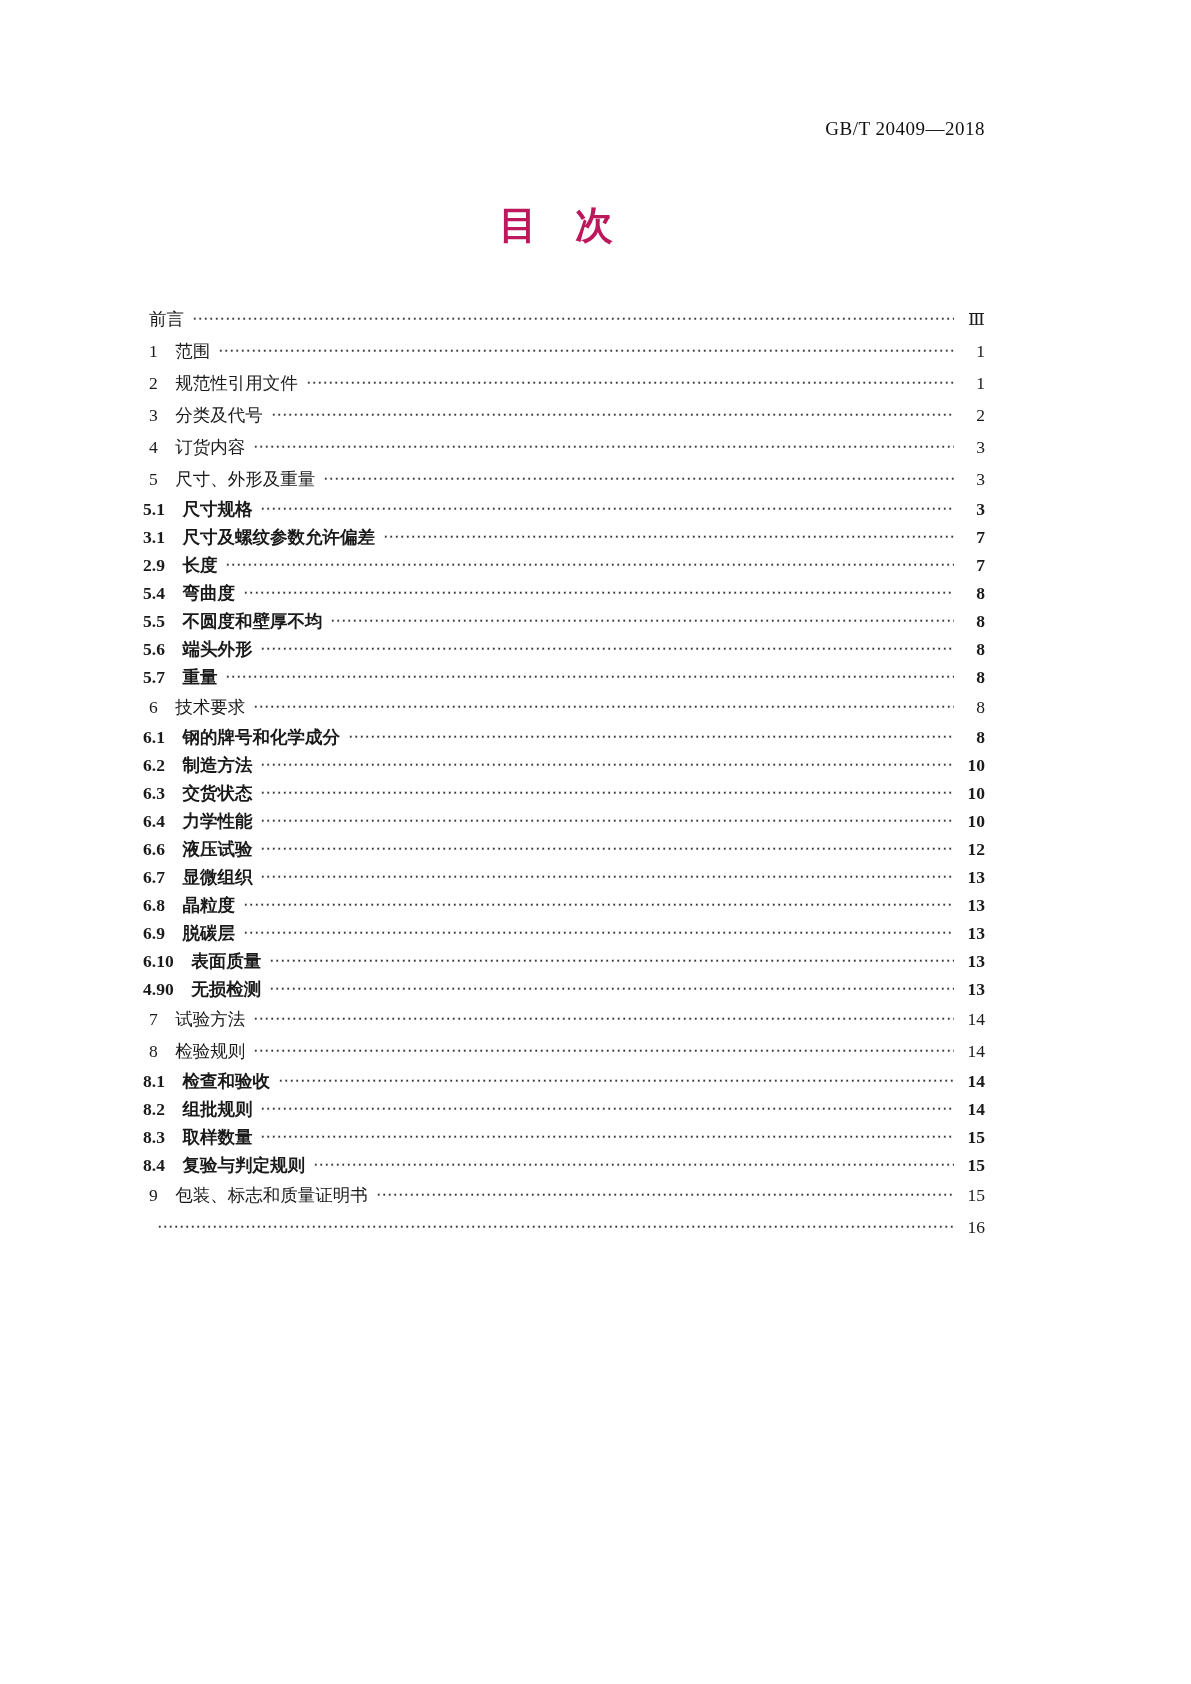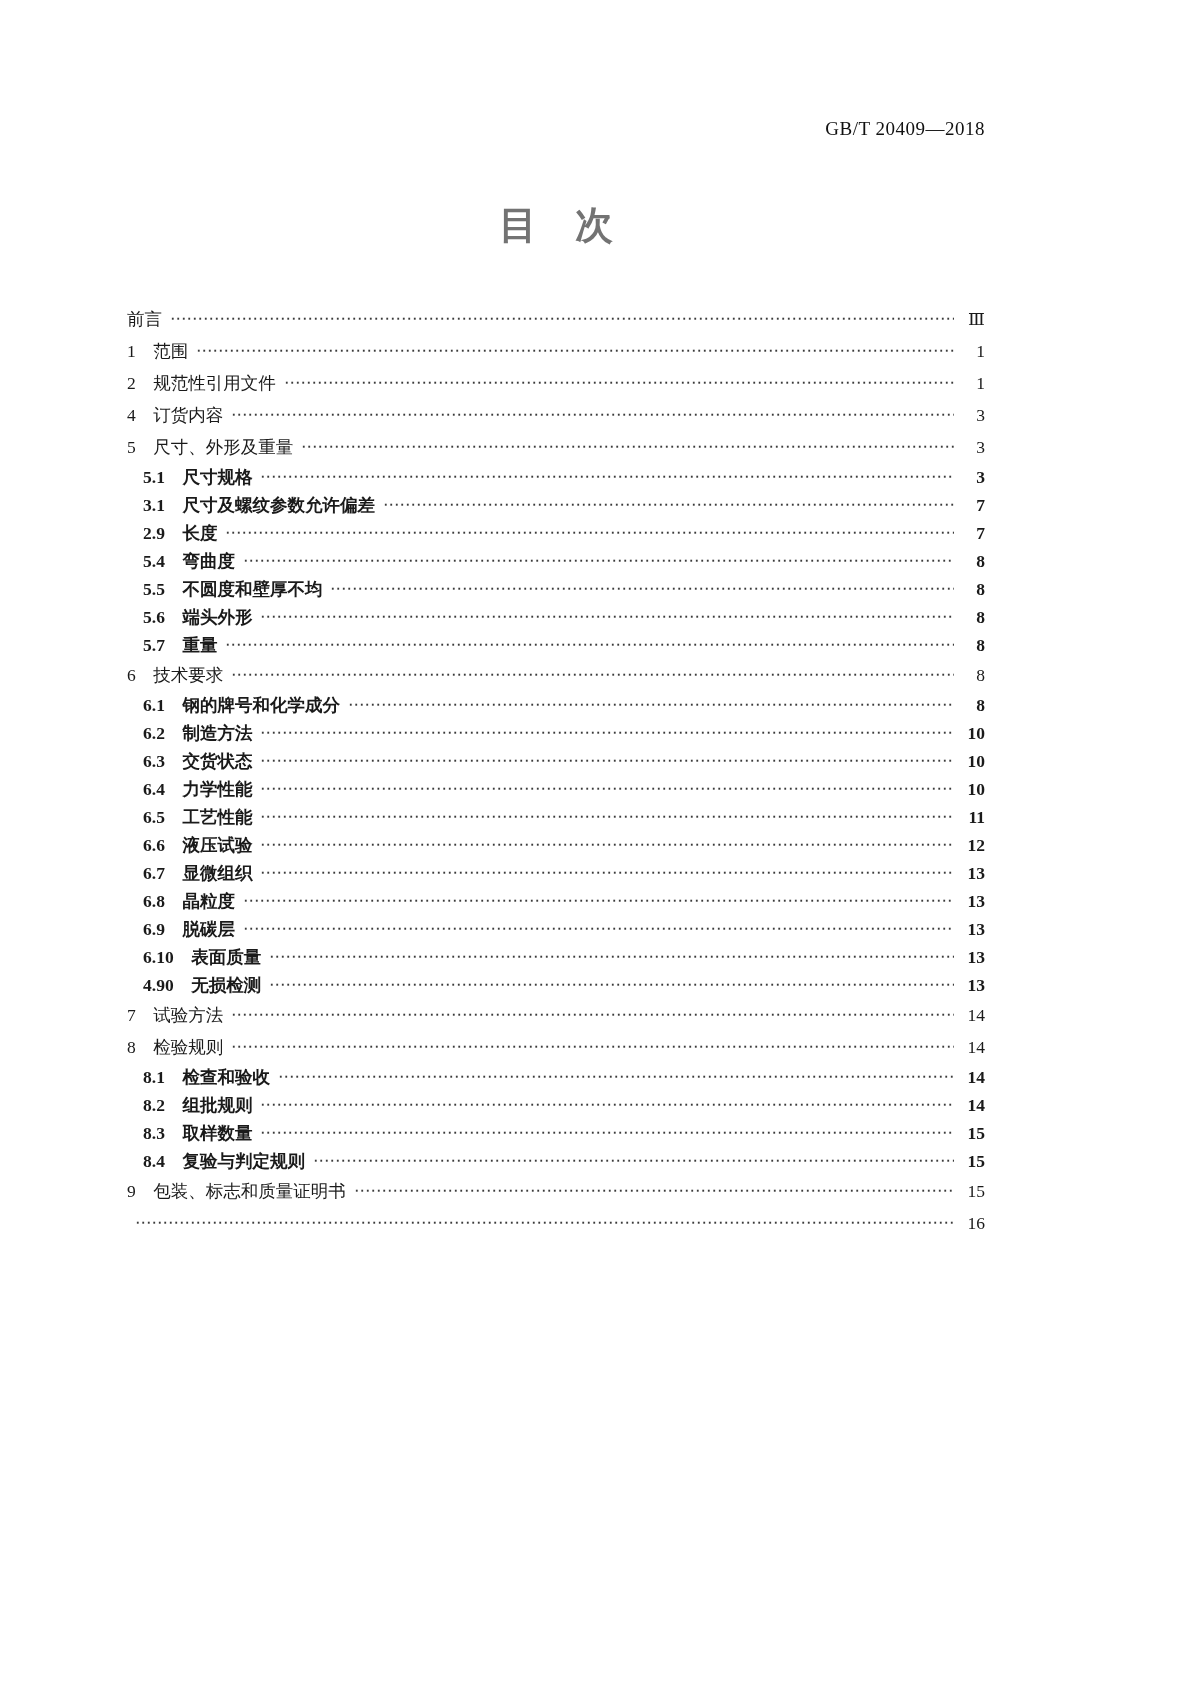--- a/index.html
+++ b/index.html
@@ -22,33 +22,33 @@
     text-align: right;
     font-size: 19px;
     letter-spacing: 0.5px;
     color: #111;
   }
   .page-title {
     margin-top: 60px;
     text-align: center;
     font-size: 38px;
     font-weight: bold;
-    color: #737373;
+    color: #be185d;
     white-space: pre;
   }
   .toc {
     margin-top: 52px;
   }
   .toc-row {
     display: flex;
     align-items: center;
     font-size: 17.5px;
     color: #1a1a1a;
   }
-  .toc-row.level-0 { height: 32px; padding-left: 0; }
+  .toc-row.level-0 { height: 32px; padding-left: 0; margin-left: 22px; }
   .toc-row.level-1 { height: 28px; padding-left: 16px; font-weight: bold; }
   .toc-label {
     white-space: pre;
     flex: 0 0 auto;
   }
   .toc-leader {
     flex: 1 1 auto;
     height: 1em;
     margin: 0 5px 0 8px;
     background-image: radial-gradient(circle, #3a3a3a 1.05px, transparent 1.3px);
@@ -89,20 +89,25 @@
     <span class="toc-label">1　范围</span>
     <span class="toc-leader"></span>
     <span class="toc-page">1</span>
   </div>
       <div class="toc-row level-0">
     <span class="toc-label">2　规范性引用文件</span>
     <span class="toc-leader"></span>
     <span class="toc-page">1</span>
   </div>
       <div class="toc-row level-0">
+    <span class="toc-label">3　分类及代号</span>
+    <span class="toc-leader"></span>
+    <span class="toc-page">2</span>
+  </div>
+      <div class="toc-row level-0">
     <span class="toc-label">4　订货内容</span>
     <span class="toc-leader"></span>
     <span class="toc-page">3</span>
   </div>
       <div class="toc-row level-0">
     <span class="toc-label">5　尺寸、外形及重量</span>
     <span class="toc-leader"></span>
     <span class="toc-page">3</span>
   </div>
       <div class="toc-row level-1">
@@ -159,25 +164,20 @@
     <span class="toc-label">6.3　交货状态</span>
     <span class="toc-leader"></span>
     <span class="toc-page">10</span>
   </div>
       <div class="toc-row level-1">
     <span class="toc-label">6.4　力学性能</span>
     <span class="toc-leader"></span>
     <span class="toc-page">10</span>
   </div>
       <div class="toc-row level-1">
-    <span class="toc-label">6.5　工艺性能</span>
-    <span class="toc-leader"></span>
-    <span class="toc-page">11</span>
-  </div>
-      <div class="toc-row level-1">
     <span class="toc-label">6.6　液压试验</span>
     <span class="toc-leader"></span>
     <span class="toc-page">12</span>
   </div>
       <div class="toc-row level-1">
     <span class="toc-label">6.7　显微组织</span>
     <span class="toc-leader"></span>
     <span class="toc-page">13</span>
   </div>
       <div class="toc-row level-1">

